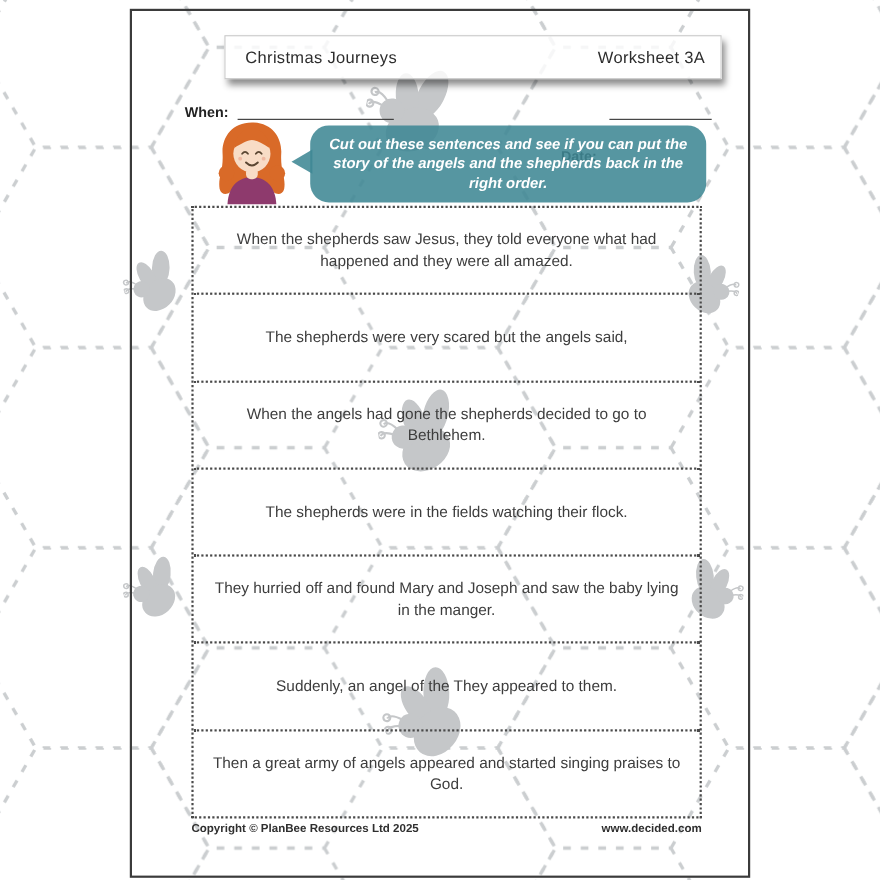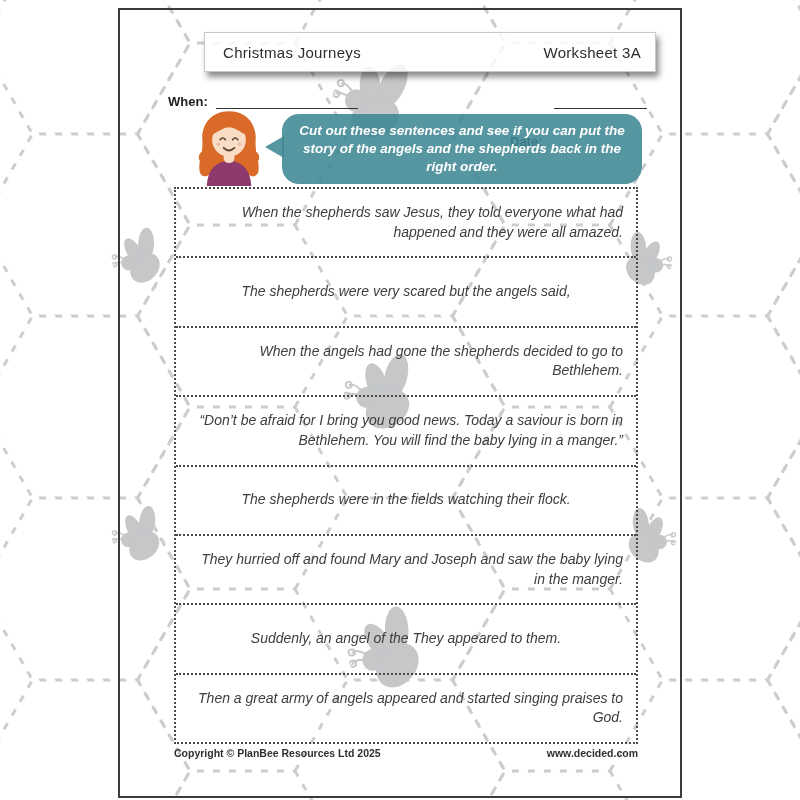--- a/index.html
+++ b/index.html
@@ -35,21 +35,21 @@
     padding:4px 12px;box-sizing:border-box;}
   .bubble .tail{position:absolute;left:-17px;top:22px;width:0;height:0;
     border-top:11px solid transparent;border-bottom:11px solid transparent;
     border-right:19px solid rgba(63,136,148,0.88);}
   .bubble .txt{color:#ffffff;font-size:13.5px;font-weight:bold;font-style:italic;line-height:1.35;}
 
   .sentences{position:absolute;left:54px;top:177px;width:464px;height:557px;
     border:2px dotted #4a4a4a;box-sizing:border-box;
     display:flex;flex-direction:column;}
   .sentence-row{flex:1;display:flex;align-items:center;justify-content:center;
-    text-align:right;padding:2px 13px;border-top:2px dotted #4a4a4a;font-style:italic;}
+    text-align:center;padding:2px 13px;border-top:2px dotted #4a4a4a;}
   .sentence-row:first-child{border-top:none;}
   .sentence-row .txt{font-size:14px;color:#3d3d3d;line-height:1.4;}
 
   .footer{position:absolute;left:54px;top:737px;width:464px;
     display:flex;justify-content:space-between;align-items:baseline;gap:12px;}
   .footer span{font-size:10.5px;color:#2f2f2f;font-weight:600;}
 </style>
 </head>
 <body>
 
@@ -144,23 +144,20 @@
       <div class="sentence-row">
           <span class="txt">When the shepherds saw Jesus, they told everyone what had happened and they were all amazed.</span>
         </div>
       <div class="sentence-row">
           <span class="txt">The shepherds were very scared but the angels said,</span>
         </div>
       <div class="sentence-row">
           <span class="txt">When the angels had gone the shepherds decided to go to Bethlehem.</span>
         </div>
       <div class="sentence-row">
-          <span class="txt">“Don’t be afraid for I bring you good news. Today a saviour is born in Bethlehem. You will find the baby lying in a manger.”</span>
-        </div>
-      <div class="sentence-row">
           <span class="txt">The shepherds were in the fields watching their flock.</span>
         </div>
       <div class="sentence-row">
           <span class="txt">They hurried off and found Mary and Joseph and saw the baby lying in the manger.</span>
         </div>
       <div class="sentence-row">
           <span class="txt">Suddenly, an angel of the They appeared to them.</span>
         </div>
       <div class="sentence-row">
           <span class="txt">Then a great army of angels appeared and started singing praises to God.</span>

